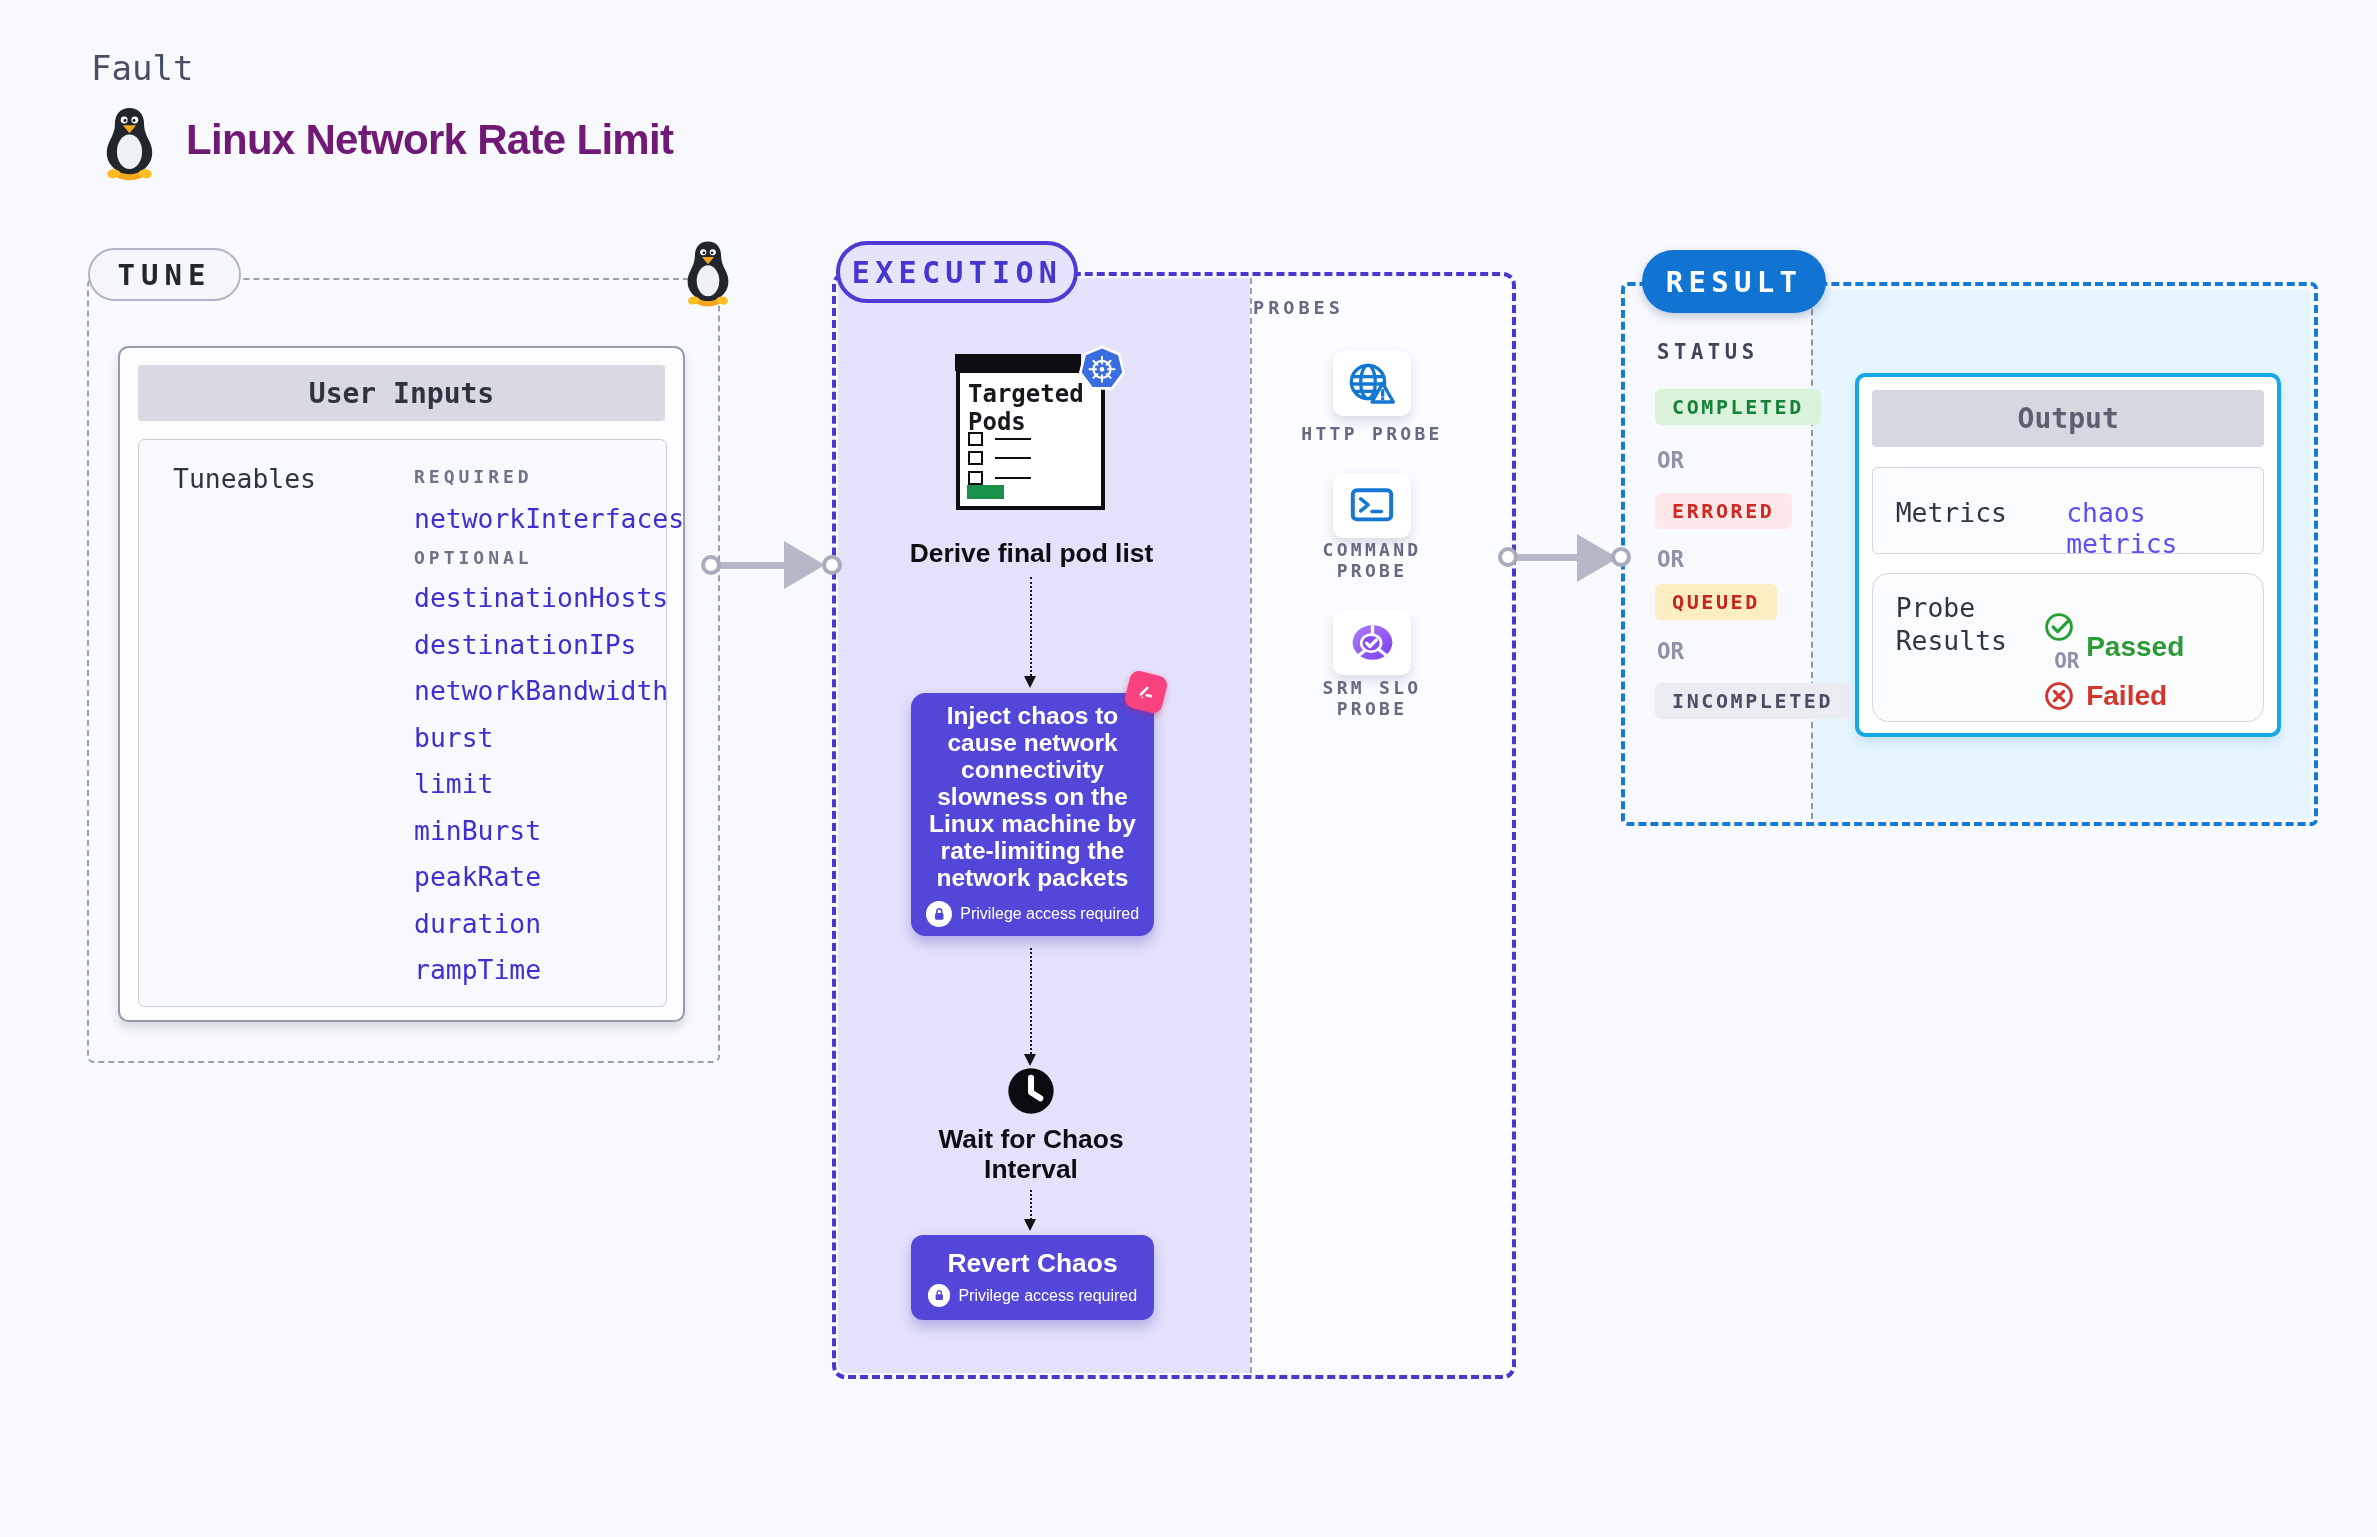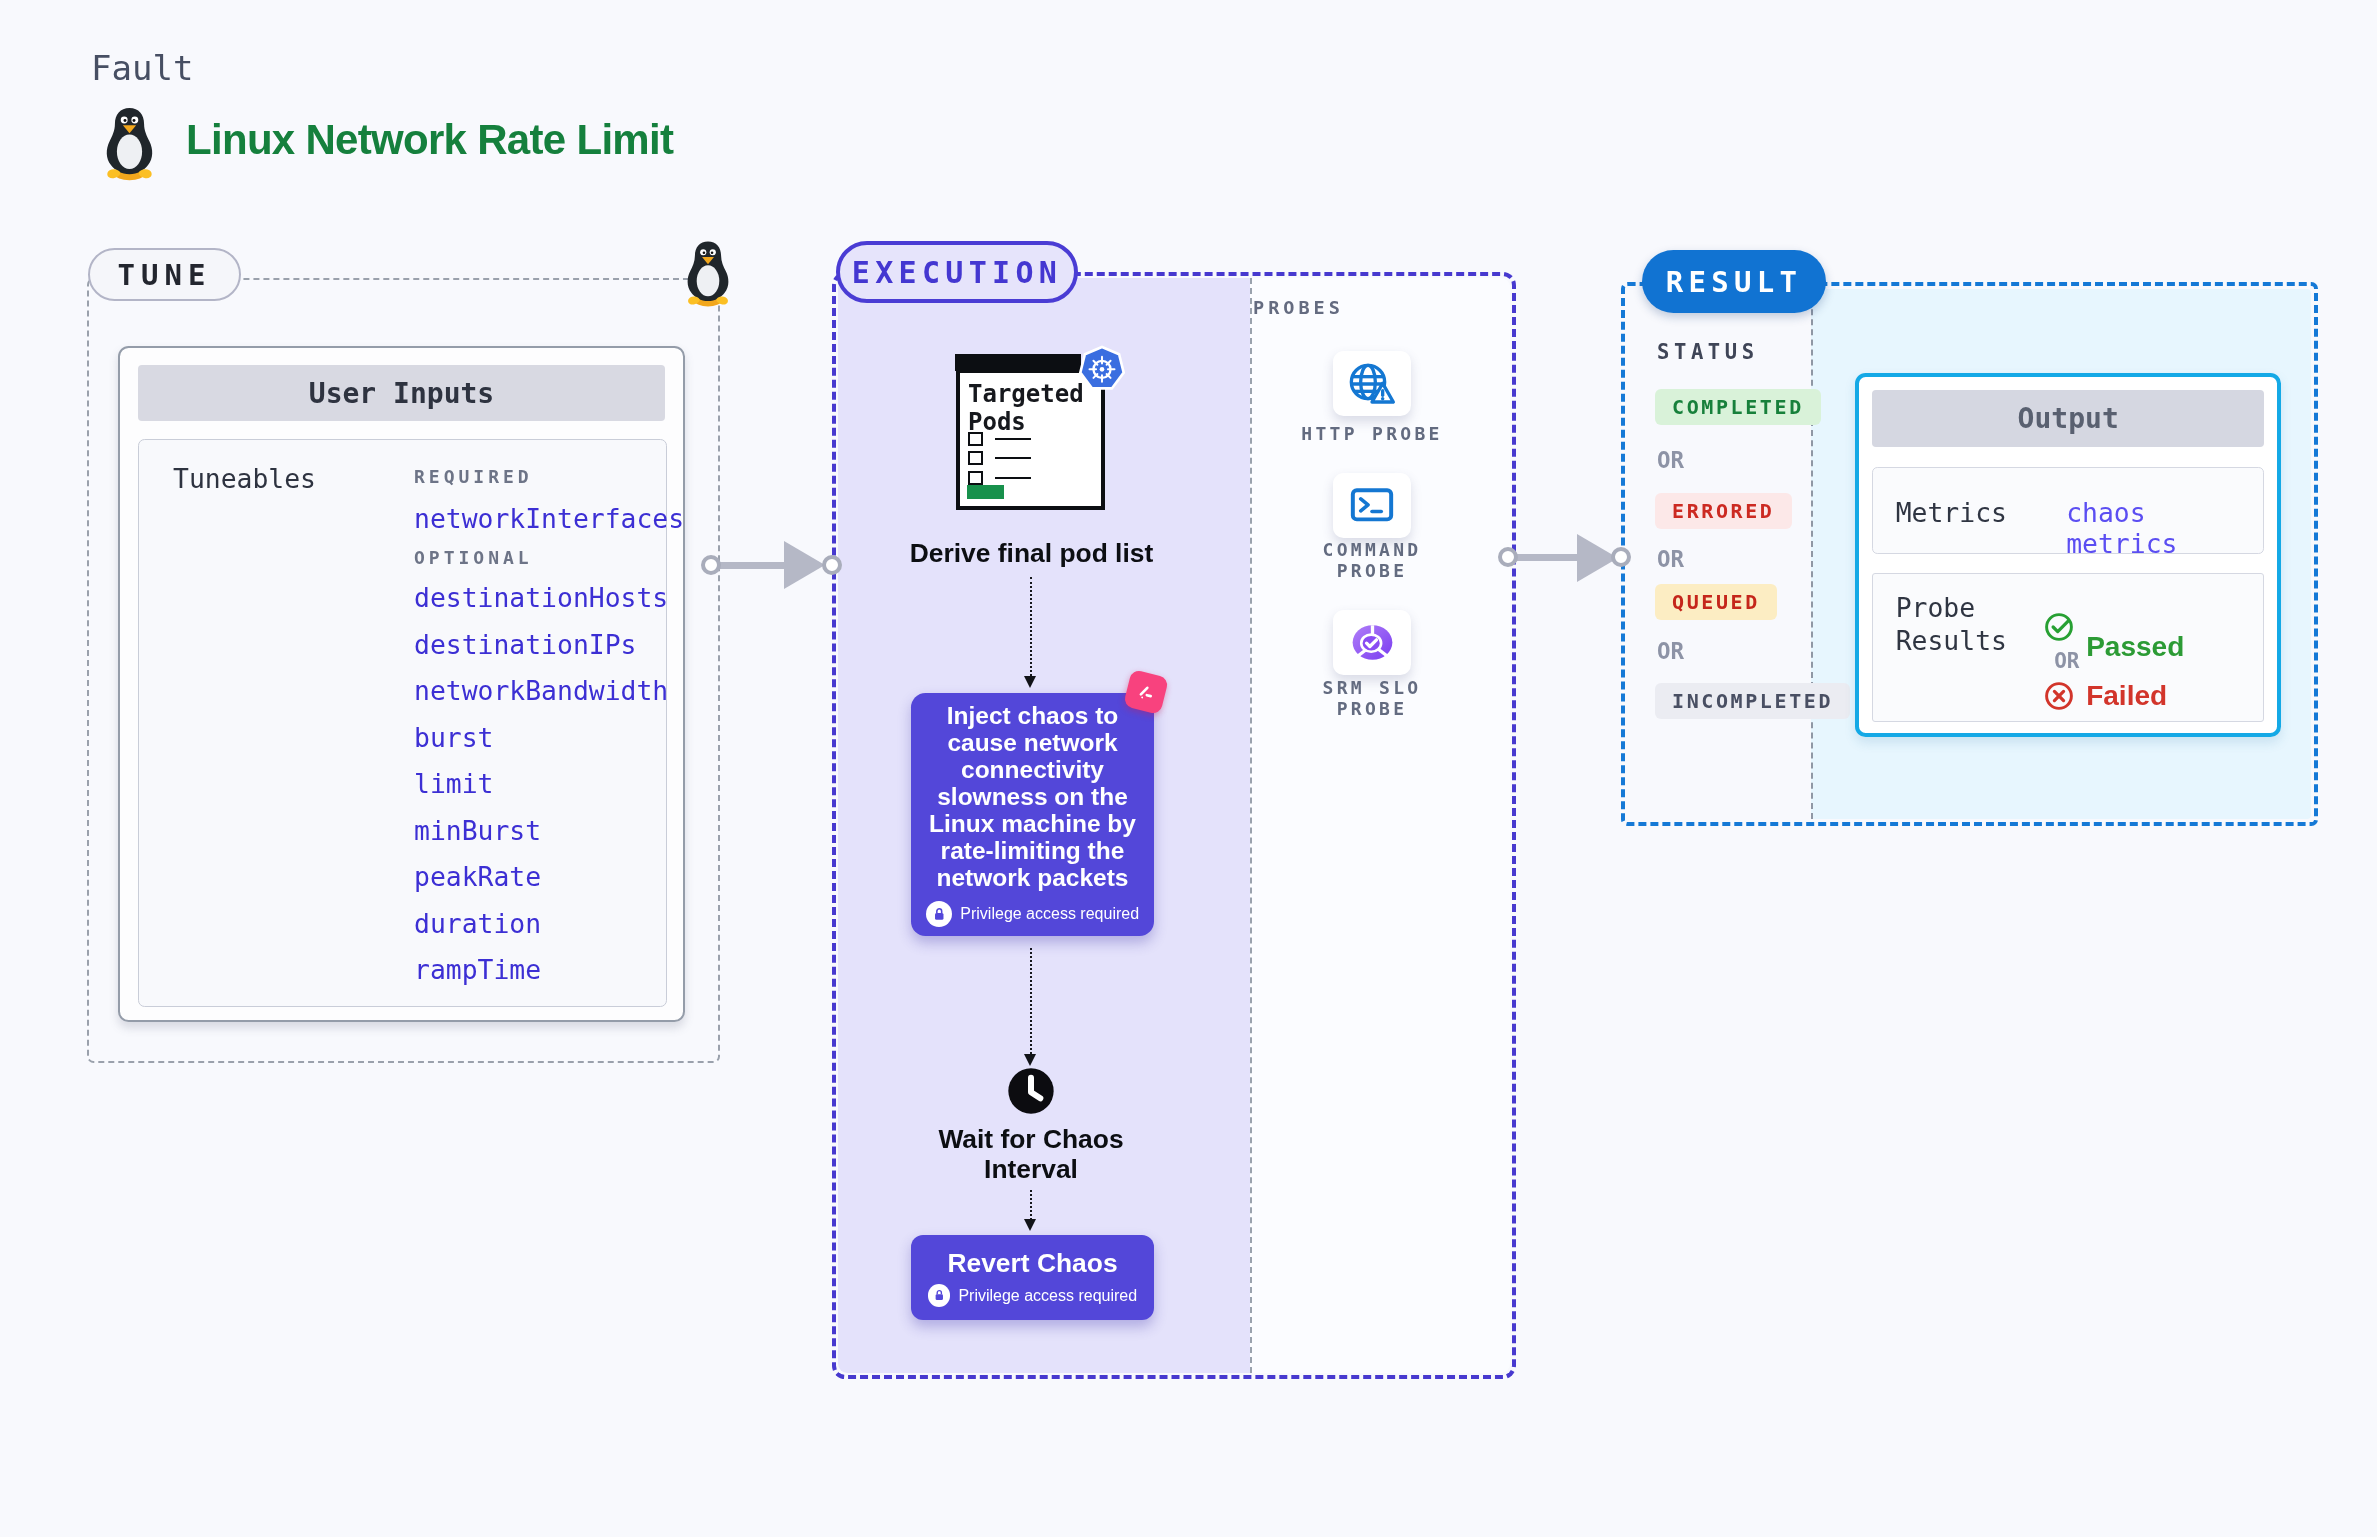--- a/index.html
+++ b/index.html
@@ -3,21 +3,21 @@
 <meta charset="utf-8">
 <style>
   html,body{margin:0;padding:0;background:#f8f9fd;}
   #canvas{position:relative;width:2377px;height:1537px;background:#f8f9fd;overflow:hidden;
           font-family:"DejaVu Sans Mono","Liberation Mono",monospace;color:#1c2026;}
   .abs{position:absolute;}
   .sans{font-family:"Liberation Sans","DejaVu Sans",sans-serif;}
 
   
   .fault-label{left:91px;top:48px;font-size:34px;font-weight:500;color:#474f63;}
-  .page-title{left:186px;top:116px;font-size:42px;font-weight:700;color:#15803d;letter-spacing:-0.7px;}
+  .page-title{left:186px;top:116px;font-size:42px;font-weight:700;color:#701a75;letter-spacing:-0.7px;}
 
   
   .pill{display:flex;align-items:center;justify-content:center;border-radius:40px;
         font-weight:700;z-index:30;}
   .pill-tune{left:88px;top:248px;width:149px;height:49px;background:#f5f6fa;border:2.6px solid #b3b5c7;
              font-size:29px;letter-spacing:6px;color:#23262f;}
   .pill-exec{left:836px;top:241px;width:234px;height:54px;background:#e6e4fb;border:4px solid #4a3cd4;
              font-size:30px;letter-spacing:5.3px;color:#4437d1;}
   .pill-result{left:1642px;top:250px;width:184px;height:63px;background:#1173d2;border:none;
                font-size:29px;letter-spacing:5.3px;color:#ffffff;box-shadow:0 4px 9.3px rgba(20,60,120,.25);}
@@ -101,21 +101,21 @@
   .or-label{left:32px;font-size:22.5px;font-weight:700;color:#8d93a6;}
   .or-1{top:161px;} .or-2{top:260px;} .or-3{top:352px;}
 
   .output-card{left:230px;top:87px;width:426px;height:364px;background:#ffffff;border:4px solid #14a9e6;
                border-radius:10.6px;box-shadow:0 5.3px 10.6px rgba(40,120,170,.15);box-sizing:border-box;}
   .output-header{left:13.2px;top:13.2px;width:392px;height:57px;background:#d5d7e1;border-radius:4px;
                  display:flex;align-items:center;justify-content:center;font-size:28px;font-weight:700;color:#596070;}
   .metrics-row{left:13.2px;top:90px;width:392px;height:87px;background:#fafbfd;border:1.3px solid #d5d8e2;border-radius:5.3px;box-sizing:border-box;}
   .metrics-label{left:22.5px;top:29px;font-size:26.4px;color:#2f3542;}
   .metrics-value{left:193px;top:29px;font-size:26.4px;font-weight:500;color:#5b4ef2;}
-  .proberes-row{left:13.2px;top:196px;width:392px;height:149px;background:#fafbfd;border:1.3px solid #d5d8e2;border-radius:3px;box-sizing:border-box;}
+  .proberes-row{left:13.2px;top:196px;width:392px;height:149px;background:#fafbfd;border:1.3px solid #d5d8e2;border-radius:16px;box-sizing:border-box;}
   .proberes-label{left:22.5px;top:17px;width:132px;font-size:26.4px;line-height:33px;color:#2f3542;}
   .passed-row{left:171px;top:16px;display:flex;align-items:center;gap:12px;}
   .passed-text{font-size:28px;font-weight:700;color:#2c9b35;margin-top:41px;}
   .or-output{left:181px;top:75px;font-size:21px;font-weight:700;color:#8d93a6;}
   .failed-row{left:171px;top:106px;display:flex;align-items:center;gap:12px;}
   .failed-text{font-size:28px;font-weight:700;color:#d2352b;}
 </style>
 </head>
 <body>
 

